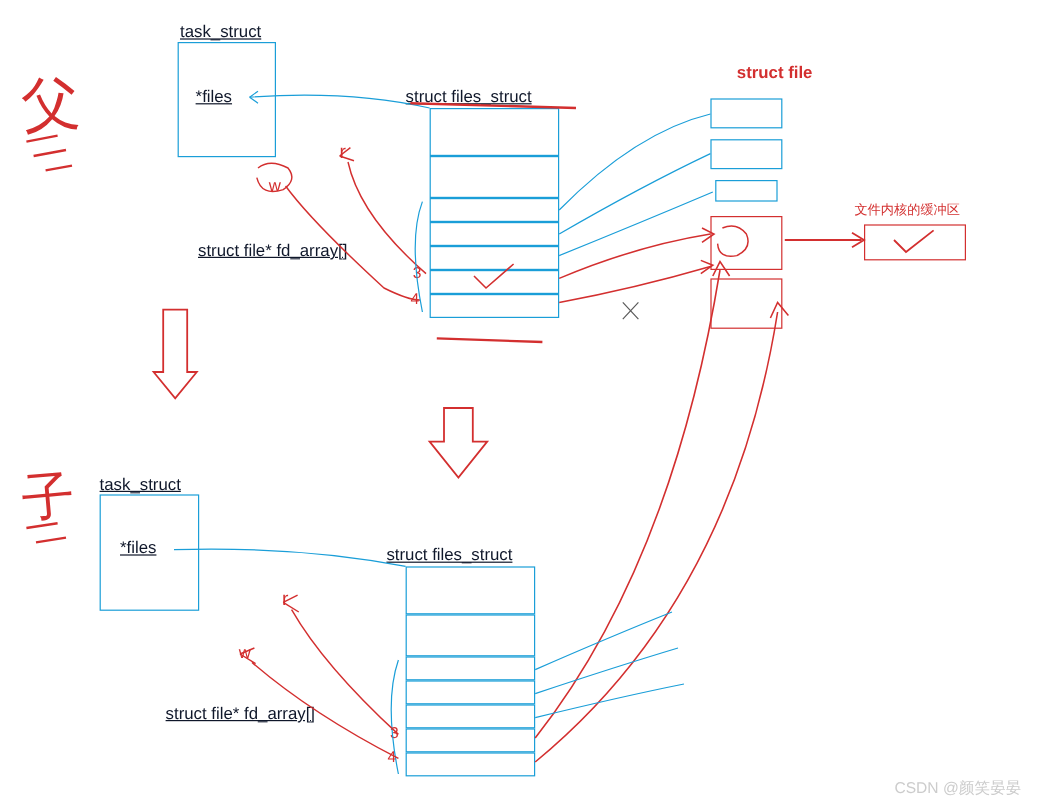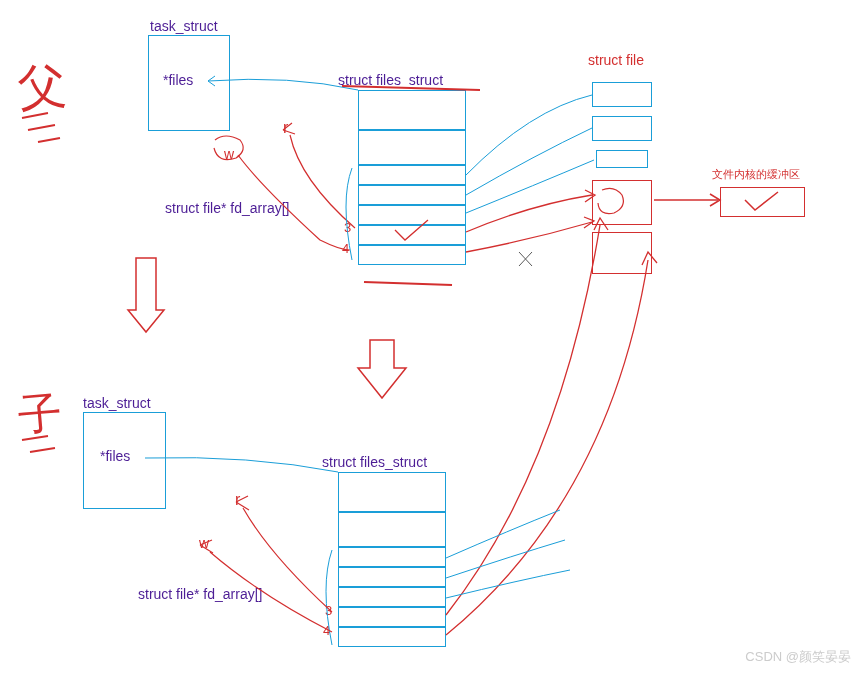--- a/index.html
+++ b/index.html
@@ -6,21 +6,21 @@
     body {
       width: 866px;
       height: 676px;
       position: relative;
       font-family: Arial, sans-serif;
       font-size: 14px;
       background: #fff;
       overflow: hidden;
     }
     .label { position: absolute; white-space: nowrap; }
-    .blue-text { color: #4c1d95; }
+    .blue-text { color: #0f172a; text-decoration: underline; }
     .red-text { color: #d32f2f; }
     .box { position: absolute; border: 1px solid; background: transparent; }
     .blue-box { border-color: #1a9ed8; }
     .red-box { border-color: #d32f2f; }
     .watermark {
       position: absolute;
       bottom: 10px;
       right: 15px;
       color: #ccc;
       font-size: 13px;
@@ -45,21 +45,21 @@
 <div class="box blue-box" style="left:358px;top:90px;width:108px;height:40px;"></div>
 <div class="box blue-box" style="left:358px;top:130px;width:108px;height:35px;"></div>
 <div class="box blue-box" style="left:358px;top:165px;width:108px;height:20px;"></div>
 <div class="box blue-box" style="left:358px;top:185px;width:108px;height:20px;"></div>
 <div class="box blue-box" style="left:358px;top:205px;width:108px;height:20px;"></div>
 <div class="box blue-box" style="left:358px;top:225px;width:108px;height:20px;"></div>
 <div class="box blue-box" style="left:358px;top:245px;width:108px;height:20px;"></div>
 
 <div class="label blue-text" style="left:165px;top:200px;">struct file* fd_array[]</div>
 
-<div class="label red-text" style="left:588px;top:52px;font-weight:normal;">struct file</div>
+<div class="label red-text" style="left:614px;top:52px;font-weight:bold;">struct file</div>
 <div class="box blue-box" style="left:592px;top:82px;width:60px;height:25px;"></div>
 <div class="box blue-box" style="left:592px;top:116px;width:60px;height:25px;"></div>
 <div class="box blue-box" style="left:596px;top:150px;width:52px;height:18px;"></div>
 
 <div class="box red-box" style="left:592px;top:180px;width:60px;height:45px;"></div>
 <div class="box red-box" style="left:592px;top:232px;width:60px;height:42px;"></div>
 
 <div class="label red-text" style="left:712px;top:167px;font-size:11px;">文件内核的缓冲区</div>
 <div class="box red-box" style="left:720px;top:187px;width:85px;height:30px;"></div>
 

